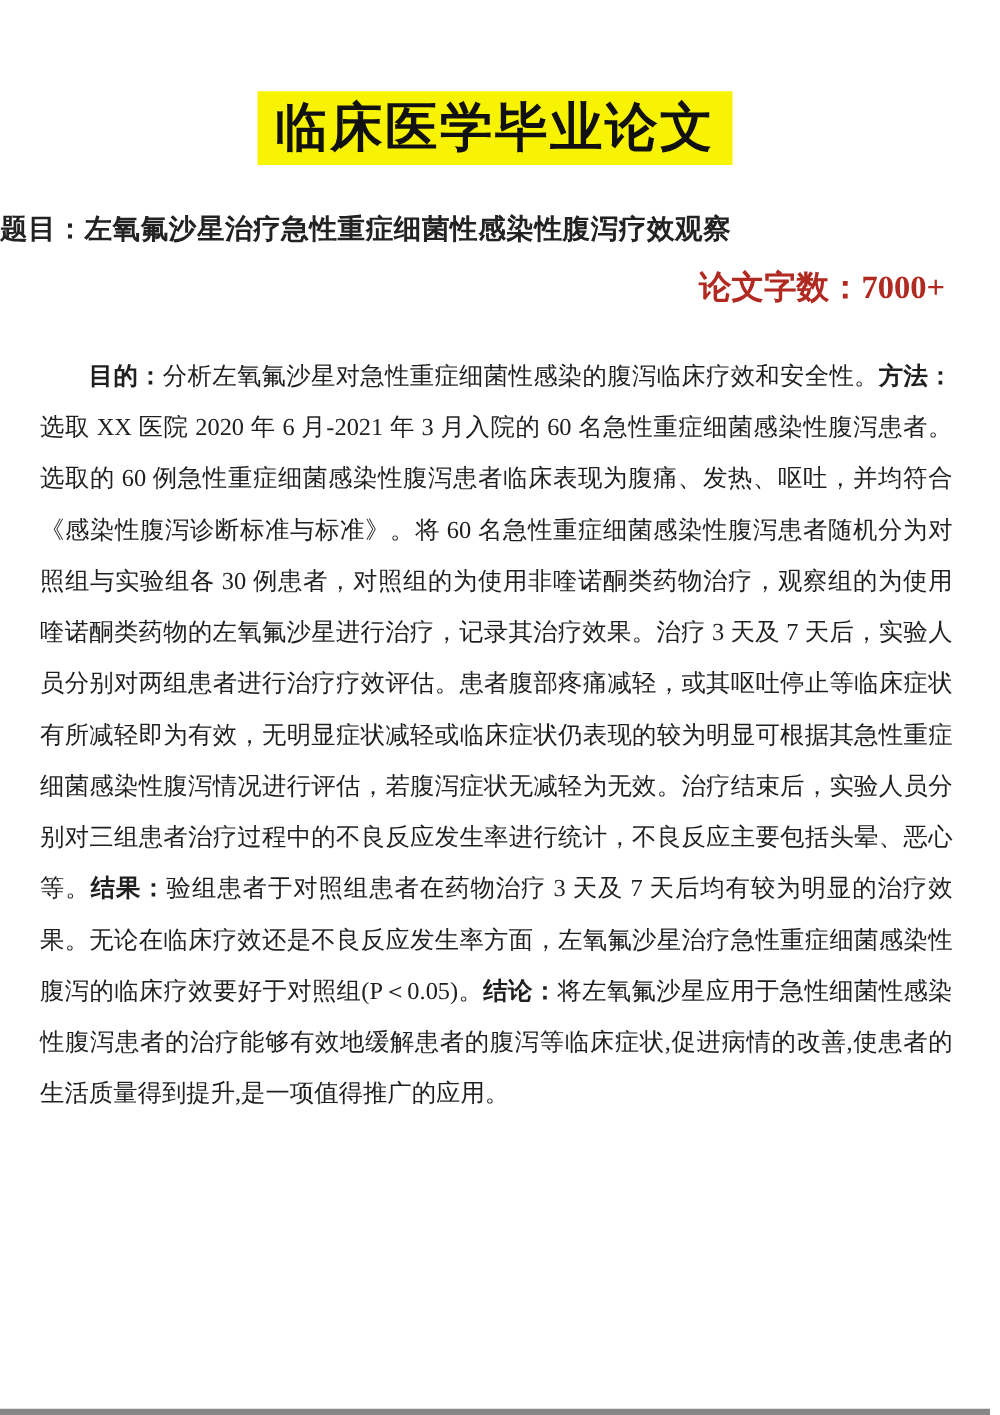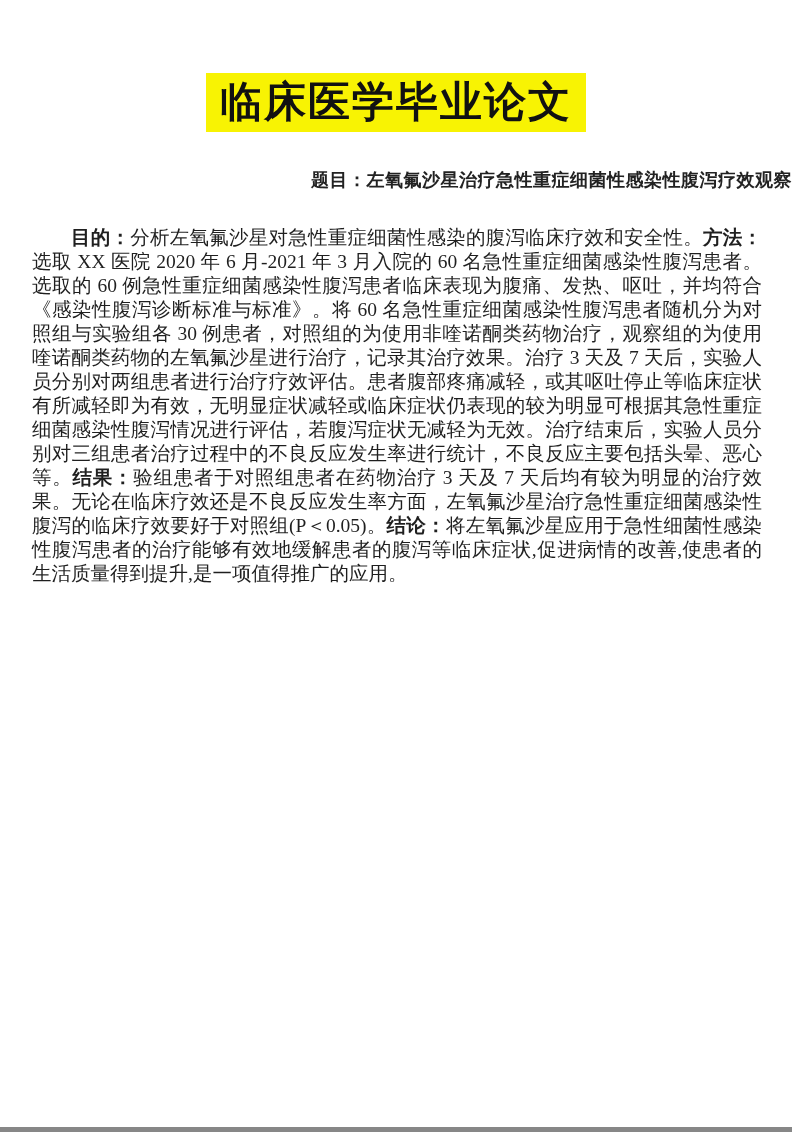--- a/index.html
+++ b/index.html
@@ -27,23 +27,23 @@
     font-family: "DejaVu Sans", "Liberation Sans", sans-serif;
     font-weight: bold;
     font-size: 42px;
     line-height: 1.0;
     color: #111111;
     padding: 8px 14px 9px 14px;
     letter-spacing: 2px;
   }
   .subtitle {
     margin-top: 36px;
-    text-align: right;
+    text-align: left;
     font-weight: bold;
-    font-size: 18px;
+    font-size: 22px;
     color: #222222;
     letter-spacing: 0.5px;
   }
   .word-count {
     margin-top: 14px;
     padding-right: 36px;
     text-align: right;
     font-weight: bold;
     font-size: 26px;
     color: #b02a22;
@@ -53,21 +53,21 @@
     text-align: center;
     font-family: "DejaVu Sans", "Liberation Sans", sans-serif;
     font-weight: bold;
     font-size: 23px;
     color: #1c1c1c;
     letter-spacing: 2px;
   }
   .abstract-body {
     margin: 34px 30px 0 32px;
     font-size: 19.5px;
-    line-height: 24px;
+    line-height: 41px;
     text-align: justify;
     text-indent: 2em;
     color: #1f1f1f;
   }
   .abstract-body b { font-weight: bold; }
   .keywords {
     margin: 40px 30px 0 32px;
     font-size: 19.5px;
     line-height: 30px;
     color: #1f1f1f;
@@ -86,20 +86,21 @@
 <body>
 
 <div class="page">
 
   <div class="title-wrap">
     <span class="main-title">临床医学毕业论文</span>
   </div>
 
   <div class="subtitle">题目：左氧氟沙星治疗急性重症细菌性感染性腹泻疗效观察</div>
 
+  <div class="word-count">论文字数：7000+</div>
 
 
   <p class="abstract-body"><b>目的：</b><span>分析左氧氟沙星对急性重症细菌性感染的腹泻临床疗效和安全性。</span><b>方法：</b><span>选取 XX 医院 2020 年 6 月-2021 年 3 月入院的 60 名急性重症细菌感染性腹泻患者。选取的 60 例急性重症细菌感染性腹泻患者临床表现为腹痛、发热、呕吐，并均符合《感染性腹泻诊断标准与标准》。将 60 名急性重症细菌感染性腹泻患者随机分为对照组与实验组各 30 例患者，对照组的为使用非喹诺酮类药物治疗，观察组的为使用喹诺酮类药物的左氧氟沙星进行治疗，记录其治疗效果。治疗 3 天及 7 天后，实验人员分别对两组患者进行治疗疗效评估。患者腹部疼痛减轻，或其呕吐停止等临床症状有所减轻即为有效，无明显症状减轻或临床症状仍表现的较为明显可根据其急性重症细菌感染性腹泻情况进行评估，若腹泻症状无减轻为无效。治疗结束后，实验人员分别对三组患者治疗过程中的不良反应发生率进行统计，不良反应主要包括头晕、恶心等。</span><b>结果：</b><span>验组患者于对照组患者在药物治疗 3 天及 7 天后均有较为明显的治疗效果。无论在临床疗效还是不良反应发生率方面，左氧氟沙星治疗急性重症细菌感染性腹泻的临床疗效要好于对照组(P＜0.05)。</span><b>结论：</b><span>将左氧氟沙星应用于急性细菌性感染性腹泻患者的治疗能够有效地缓解患者的腹泻等临床症状,促进病情的改善,使患者的生活质量得到提升,是一项值得推广的应用。</span></p>
 
 
   <div class="footer-bar"></div>
 
 </div>
 
 </body></html>

